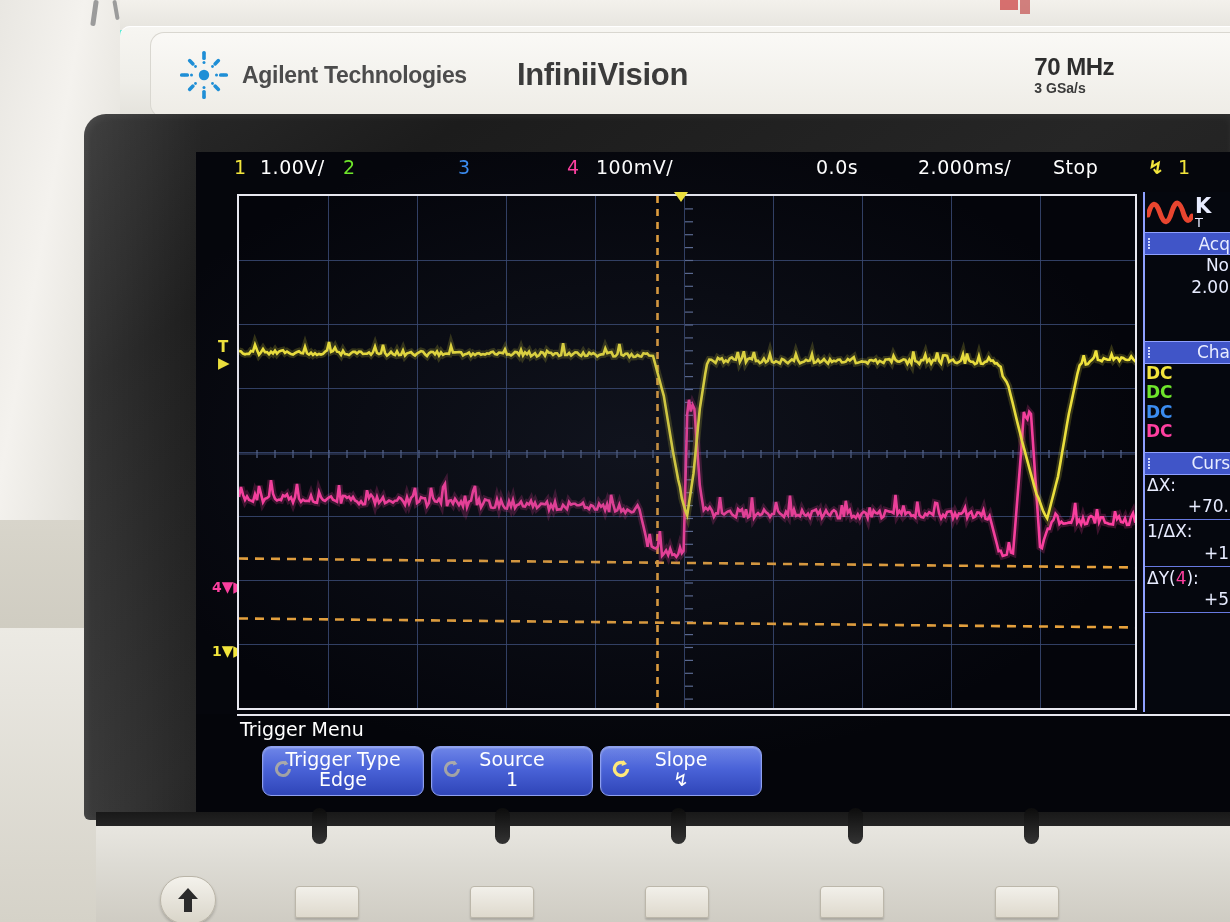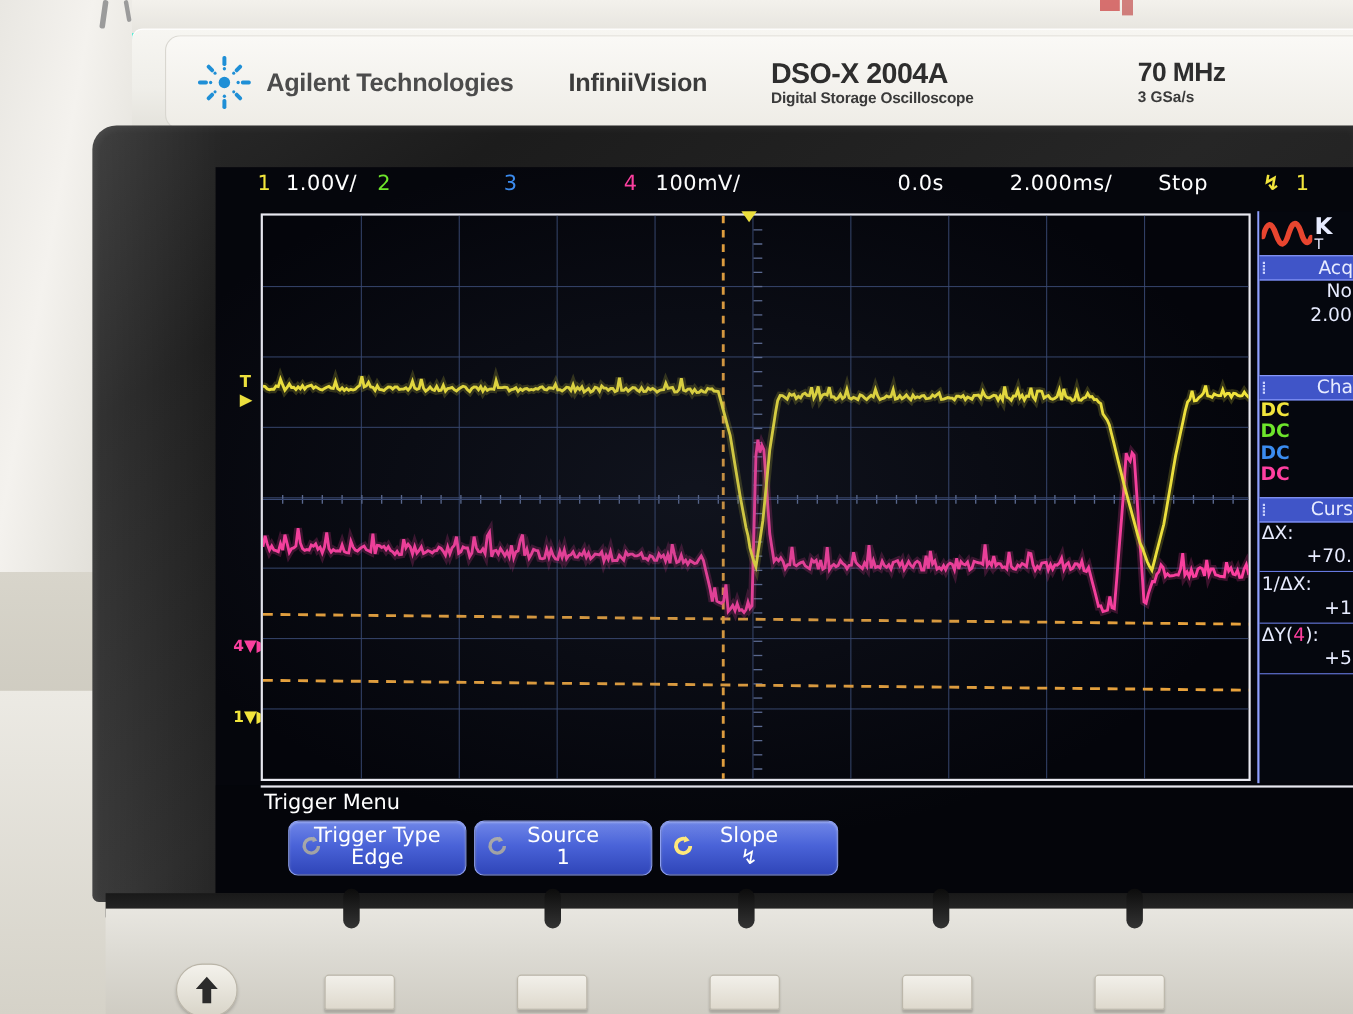--- a/index.html
+++ b/index.html
@@ -26,21 +26,21 @@
   .faceplate-inner{position:absolute;left:150px;top:32px;width:1080px;height:84px;
      background:linear-gradient(180deg,#faf9f6,#eeece6);
      border-radius:14px 0 0 14px;border:1px solid #d9d7d0;border-right:none;}
 
   .brandbar{position:absolute;left:178px;top:44px;width:1052px;height:62px;
      display:flex;align-items:center;}
   .agilent-logo{width:52px;height:52px;position:relative;flex:0 0 auto;margin-right:6px;}
   .agilent-logo svg{display:block;}
   .brand-name{font-size:23px;font-weight:bold;color:#4c4c4c;letter-spacing:-0.3px;
      margin-left:6px;}
-  .brand-sub{font-size:23px;font-weight:bold;color:#3b3b3b;margin-left:50px;letter-spacing:-0.3px;}
+  .brand-sub{font-size:31px;font-weight:bold;color:#3b3b3b;margin-left:50px;letter-spacing:-0.3px;}
   .model-block{margin-left:58px;}
   .model-name{font-size:26px;font-weight:bold;color:#2e2e2e;letter-spacing:-0.5px;line-height:1.05;}
   .model-sub{font-size:14px;font-weight:bold;color:#3a3a3a;letter-spacing:-0.2px;}
   .spec-block{margin-left:auto;margin-right:116px;text-align:left;}
   .spec-main{font-size:24px;font-weight:bold;color:#2e2e2e;letter-spacing:-0.5px;line-height:1.05;}
   .spec-sub{font-size:14px;font-weight:bold;color:#3a3a3a;}
 
   
   .bezel{position:absolute;left:84px;top:114px;width:1146px;height:706px;
      background:linear-gradient(145deg,#2b2b2b 0%,#1c1c1c 18%,#262626 48%,#151515 100%);
@@ -177,24 +177,20 @@
             <circle cx="17.5" cy="34.5" r="1.4"></circle>
           <circle cx="26" cy="47.5" r="1.3"></circle>
             <circle cx="26" cy="4.5" r="1.3"></circle>
           <circle cx="6.5" cy="26" r="1.3"></circle>
             <circle cx="45.5" cy="26" r="1.3"></circle>
         </g>
       </svg>
     </div>
     <div class="brand-name">Agilent Technologies</div>
     <div class="brand-sub">InfiniiVision</div>
-    <div class="model-block">
-      <div class="model-name">DSO-X 2004A</div>
-      <div class="model-sub">Digital Storage Oscilloscope</div>
-    </div>
     <div class="spec-block">
       <div class="spec-main">70 MHz</div>
       <div class="spec-sub">3 GSa/s</div>
     </div>
   </div>
 
   <div class="bezel"></div>
   <div class="bezel-shine"></div>
 
   <div id="lcd">

